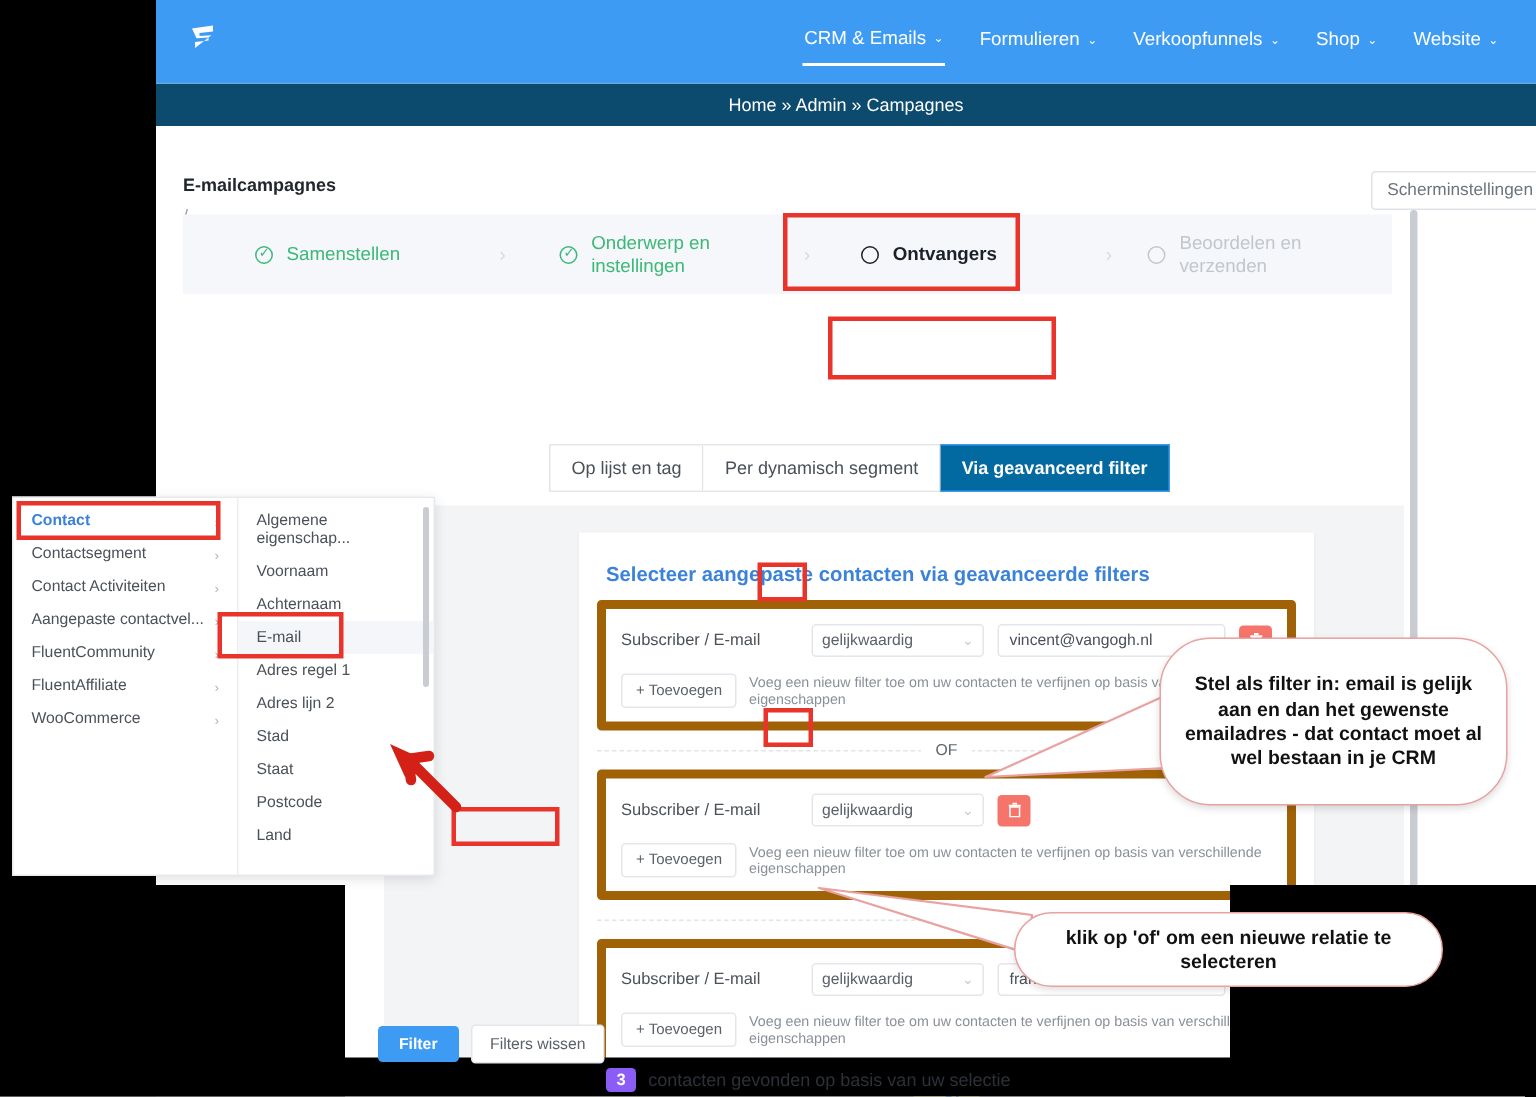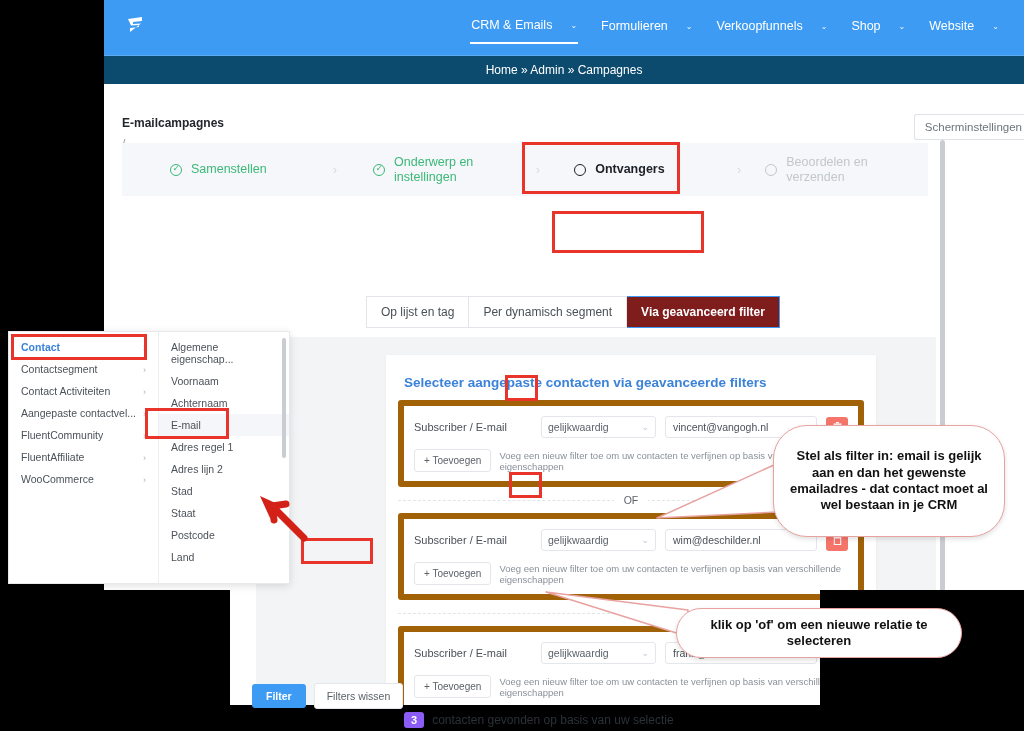--- a/index.html
+++ b/index.html
@@ -36,21 +36,21 @@
   .logo {
     position: absolute; left: 14px; top: 10px; width: 36px; height: 34px;
     color: #ffffff; font-size: 30px; line-height: 34px; text-align: center;
     font-weight: 700; font-family: "DejaVu Sans", sans-serif;
   }
   .nav {
     position: absolute; right: 0px; top: 18px;
     display: flex; align-items: center; gap: 22px;
     font-size: 12.5px; color: #ffffff; white-space: nowrap;
   }
-  .nav-item { display: flex; align-items: center; gap: 18px; padding: 0 1px 10px 1px; cursor: pointer; }
+  .nav-item { display: flex; align-items: center; gap: 5px; padding: 0 1px 10px 1px; cursor: pointer; }
   .nav-item.active { border-bottom: 2px solid #ffffff; }
   .caret { font-size: 8px; opacity: .95; }
 
   .subbar {
     position: absolute; left: 104px; top: 55px; width: 920px; height: 29px;
     background: #0c4a6e; border-top: 1px solid #5cabf5;
     display: flex; align-items: center; justify-content: center;
     color: #ffffff; font-size: 12px;
   }
 
@@ -93,21 +93,21 @@
   }
   .sep { color: #d7dbe0; font-size: 13px; }
 
   
   .pill-row { position: absolute; left: 262px; top: 212px; display: flex; }
   .pill {
     border: 1px solid #e2e6ea; background: #fff; color: #4a5058;
     font-size: 12px; padding: 8px 14px; white-space: nowrap; cursor: pointer;
   }
   .pill + .pill { border-left: none; }
-  .pill.sel { background: #7f1d1d; border-color: #3e9bf3; color: #fff; font-weight: 600; }
+  .pill.sel { background: #0369a1; border-color: #3e9bf3; color: #fff; font-weight: 600; }
 
   
   .grey-card {
     position: absolute; left: 152px; top: 253px; width: 680px; height: 370px;
     background: #f3f4f6;
   }
   
   .white-card {
     position: absolute; left: 130px; top: 18px; width: 490px; height: 338px;
     background: #ffffff; box-shadow: 0 1px 3px rgba(0,0,0,.05);
@@ -355,21 +355,20 @@
             <div class="or-div">
               <span class="or-txt">OF</span>
             </div>
             <div class="fgroup">
               <div class="frow">
                 <div class="f-label">Subscriber / E-mail</div>
                 <div class="f-select">
                   <span>gelijkwaardig</span>
                   <span class="chev">⌄</span>
                 </div>
-                <div class="f-input">wim@deschilder.nl</div>
                 <div class="f-del">
                   <svg width="9" height="10" viewBox="0 0 9 10" aria-hidden="true">
                     <rect x="0.5" y="1.5" width="8" height="1.2" fill="#fff"></rect>
                     <rect x="3" y="0" width="3" height="1.4" fill="#fff"></rect>
                     <rect x="1.3" y="3" width="6.4" height="6.5" fill="none" stroke="#fff" stroke-width="1"></rect>
                   </svg>
                 </div>
               </div>
               <div class="addrow">
                 <div class="btn-add">+  Toevoegen</div>

